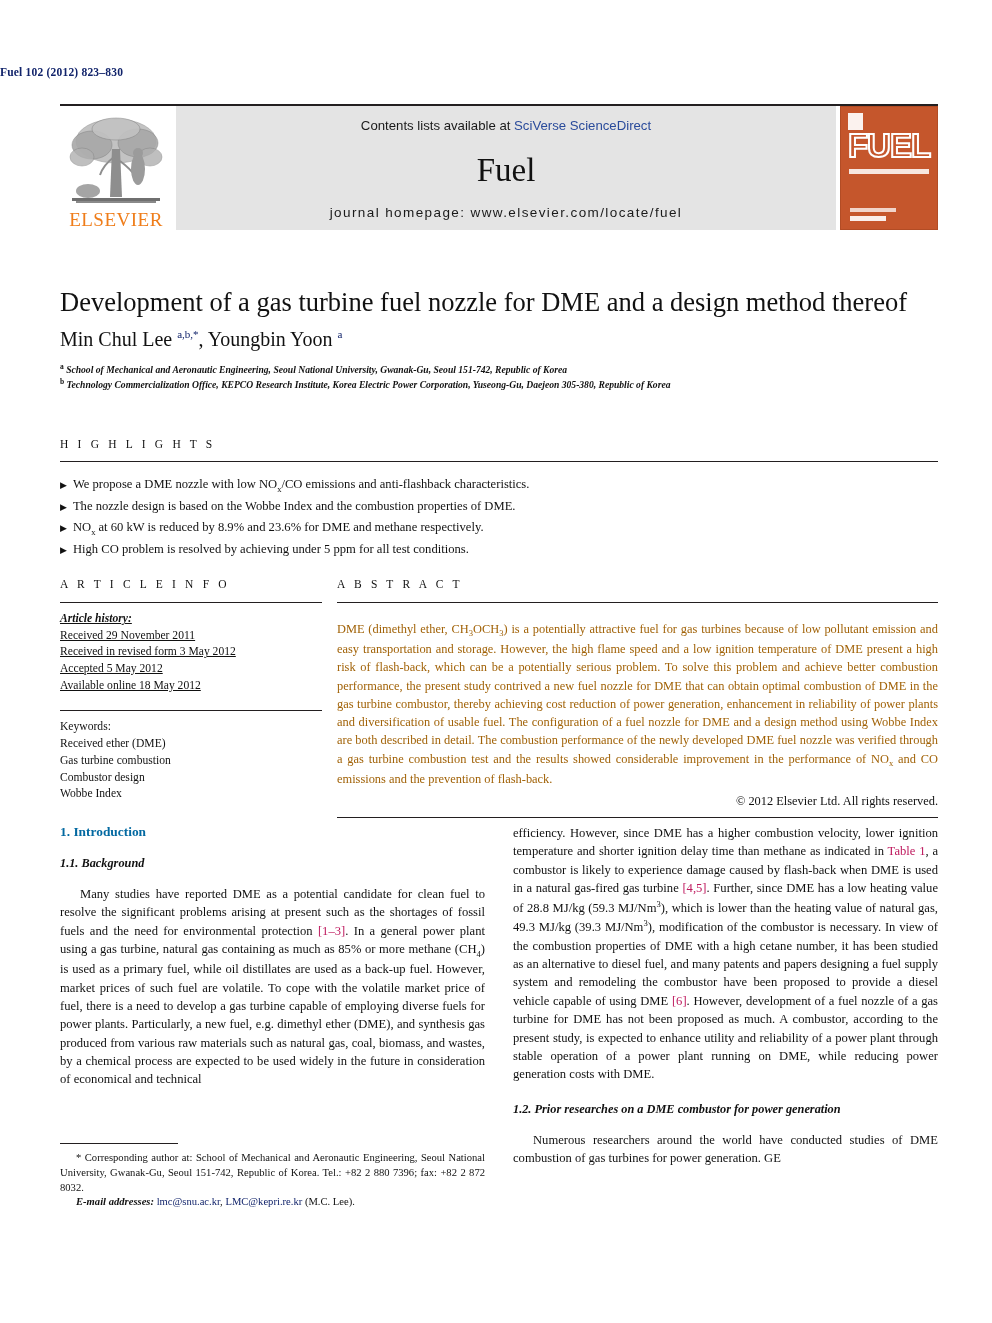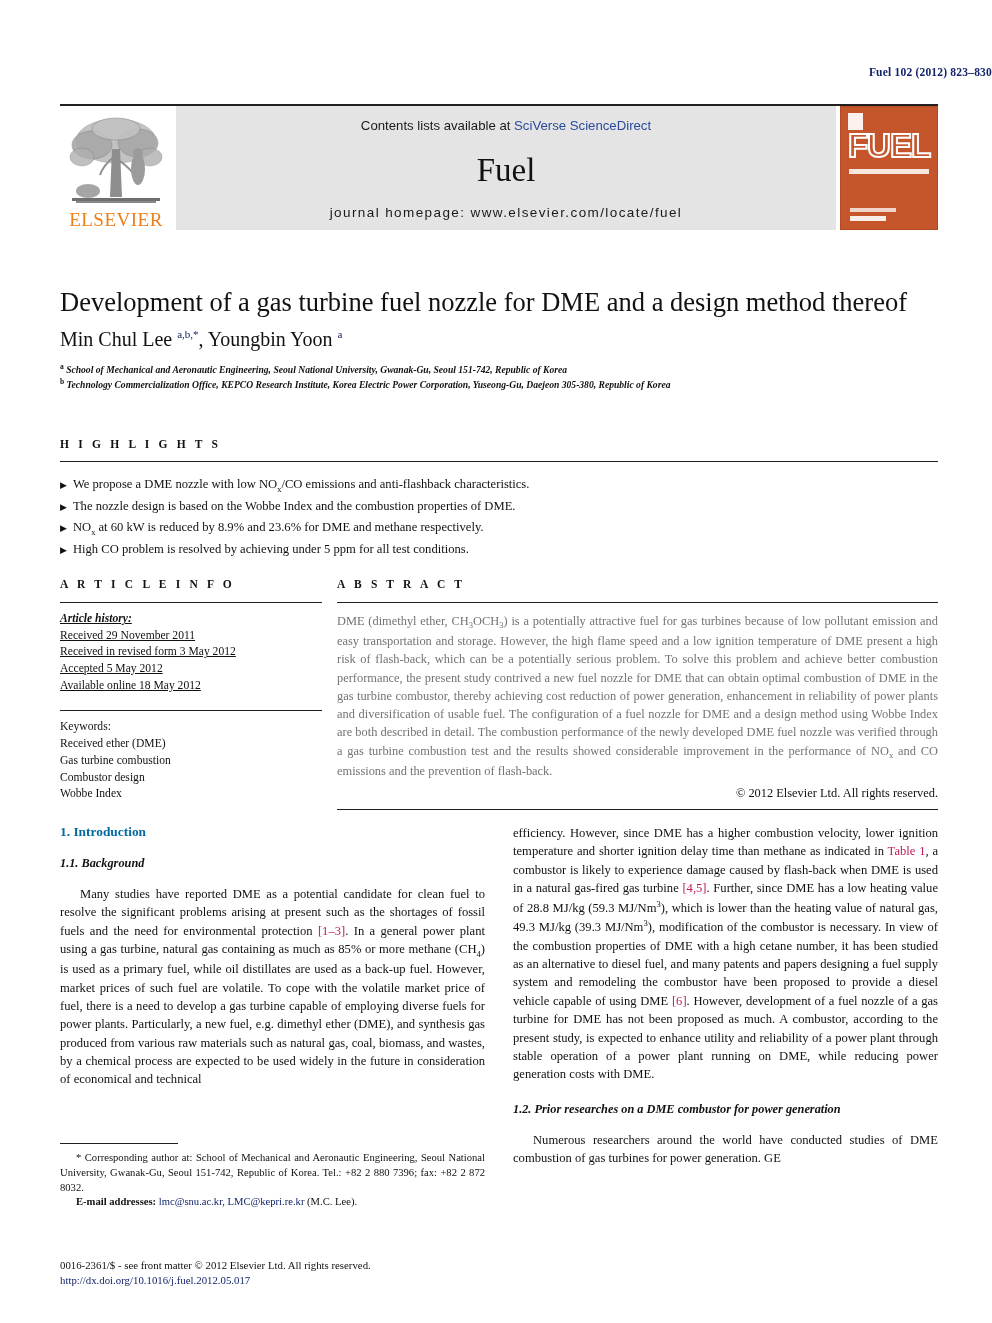--- a/index.html
+++ b/index.html
@@ -12,21 +12,21 @@
     color: #000000;
     position: relative;
     overflow: hidden;
   }
   .page { position: relative; width: 992px; height: 1323px; padding: 0; }
 
   
   .runhead {
     position: absolute;
     top: 66px; left: 0; right: 0;
-    text-align: right;
+    text-align: left;
     font-family: "Liberation Serif", serif;
     font-weight: bold;
     font-size: 11.5px;
     color: #12246b;
     letter-spacing: 0.2px;
   }
 
   
   .masthead {
     position: absolute;
@@ -135,21 +135,21 @@
     font-style: italic;
     font-weight: bold;
     line-height: 1.45;
     color: #111;
   }
   .affils sup { font-size: 7.5px; font-style: normal; }
 
   
   .sechead {
     font-family: "Liberation Serif", serif;
-    font-weight: bold;
+    font-weight: normal;
     font-size: 11.5px;
     letter-spacing: 3.2px;
     color: #111;
   }
   .rule { border-top: 1.6px solid #231f20; }
 
   .highlights-wrap { position: absolute; top: 438px; left: 60px; width: 878px; }
   .highlights-rule { margin-top: 11px; }
   .hl-list { margin: 12px 0 0 0; padding: 0; list-style: none; }
   .hl-item {
@@ -170,22 +170,22 @@
   .info-body { font-size: 11.6px; line-height: 1.44; color: #111; margin-top: 8px; text-decoration: underline; }
   .info-body .it { font-style: italic; font-weight: bold; }
   .kw-rule { margin-top: 16px; border-top: 1px solid #231f20; }
   .kw-body { font-size: 11.6px; line-height: 1.44; color: #111; margin-top: 8px; }
 
   .abs-rule { margin-top: 12px; }
   .abs-body {
     font-size: 12.4px;
     line-height: 1.47;
     text-align: justify;
-    color: #737373;
-    margin-top: 9px;
+    color: #a16207;
+    margin-top: 17px;
   }
   .abs-body sub { font-size: 8.6px; }
   .abs-copy {
     text-align: right;
     font-size: 12.4px;
     margin-top: 6px;
     color: #111;
   }
   .abs-bottom-rule { margin-top: 8px; border-top: 1.8px solid #231f20; }
 
@@ -208,21 +208,21 @@
   .ref { color: #be185d; }
   p.para sub { font-size: 8.6px; }
   p.para sup { font-size: 8.6px; }
 
   
   .footnote {
     position: absolute; left: 60px; top: 1143px; width: 425px;
   }
   .fn-rule { width: 118px; border-top: 1px solid #231f20; margin-bottom: 7px; }
   .fn-text { font-size: 10.6px; line-height: 1.4; text-align: justify; color: #111; }
-  .fn-text .ital { font-weight: bold; }
+  .fn-text .ital { font-style: italic; font-weight: bold; }
   .fn-email { color: #12246b; }
   .fn-indent { text-indent: 16px; }
 
   .colophon {
     position: absolute; left: 60px; top: 1258px; width: 520px;
     font-size: 10.8px; line-height: 1.42; color: #111;
   }
   .colophon .doi { color: #12246b; }
 </style>
 </head>
@@ -355,18 +355,14 @@
     </div>
 
   </div>
 
   <div class="footnote">
     <div class="fn-rule"></div>
     <div class="fn-text fn-indent">* Corresponding author at: School of Mechanical and Aeronautic Engineering, Seoul National University, Gwanak-Gu, Seoul 151-742, Republic of Korea. Tel.: +82 2 880 7396; fax: +82 2 872 8032.</div>
     <div class="fn-text fn-indent"><span class="ital">E-mail addresses:</span> <span class="fn-email">lmc@snu.ac.kr</span>, <span class="fn-email">LMC@kepri.re.kr</span> (M.C. Lee).</div>
   </div>
 
-  <div class="colophon">
-    <div>0016-2361/$ - see front matter © 2012 Elsevier Ltd. All rights reserved.</div>
-    <div class="doi">http://dx.doi.org/10.1016/j.fuel.2012.05.017</div>
-  </div>
 
 </div>
 
 </body></html>

